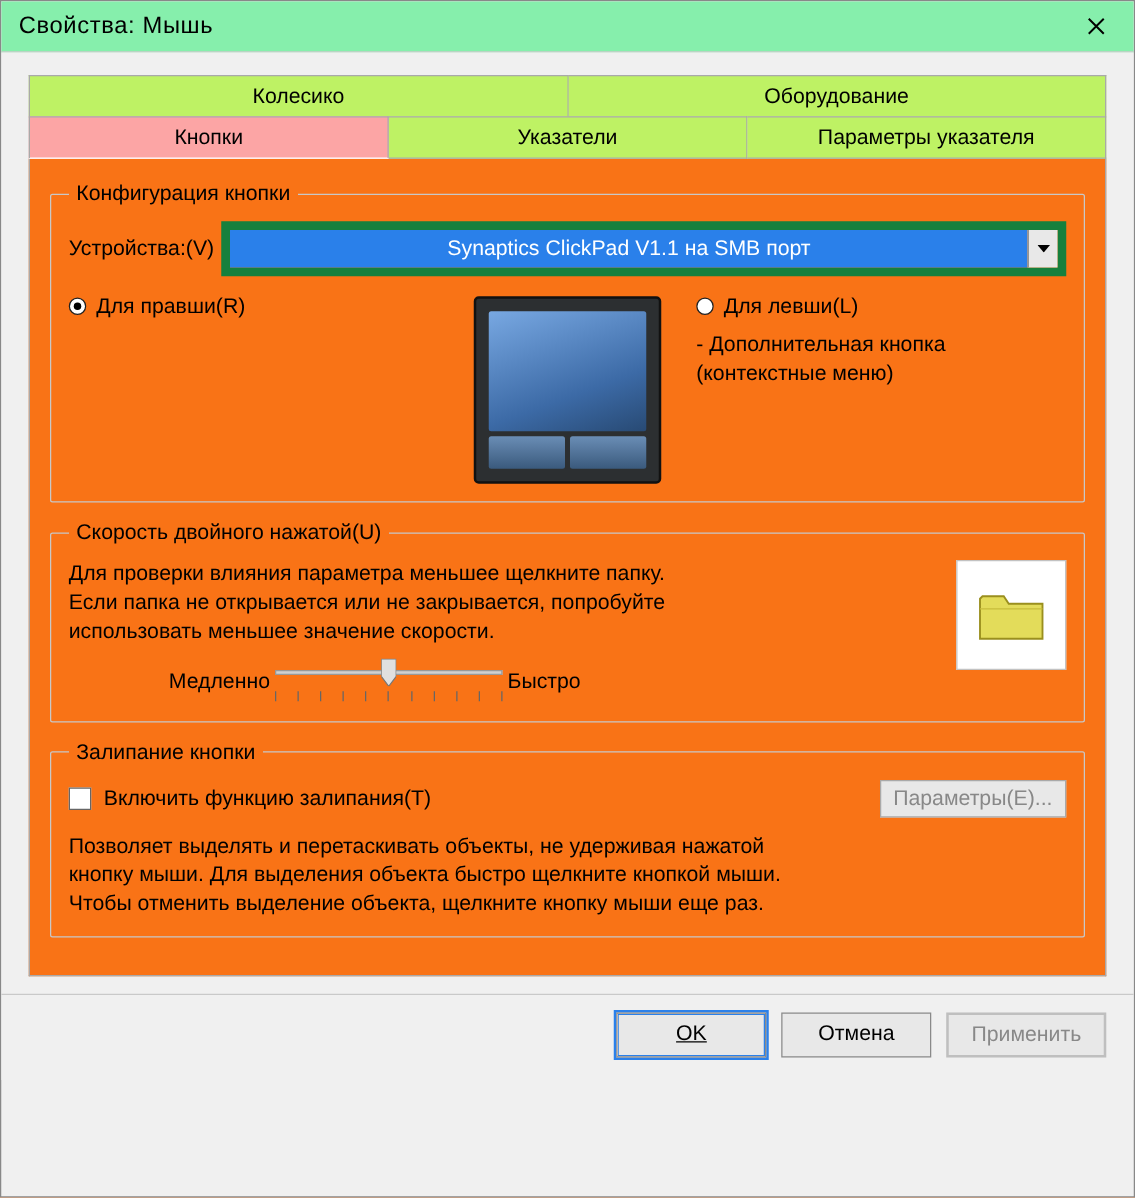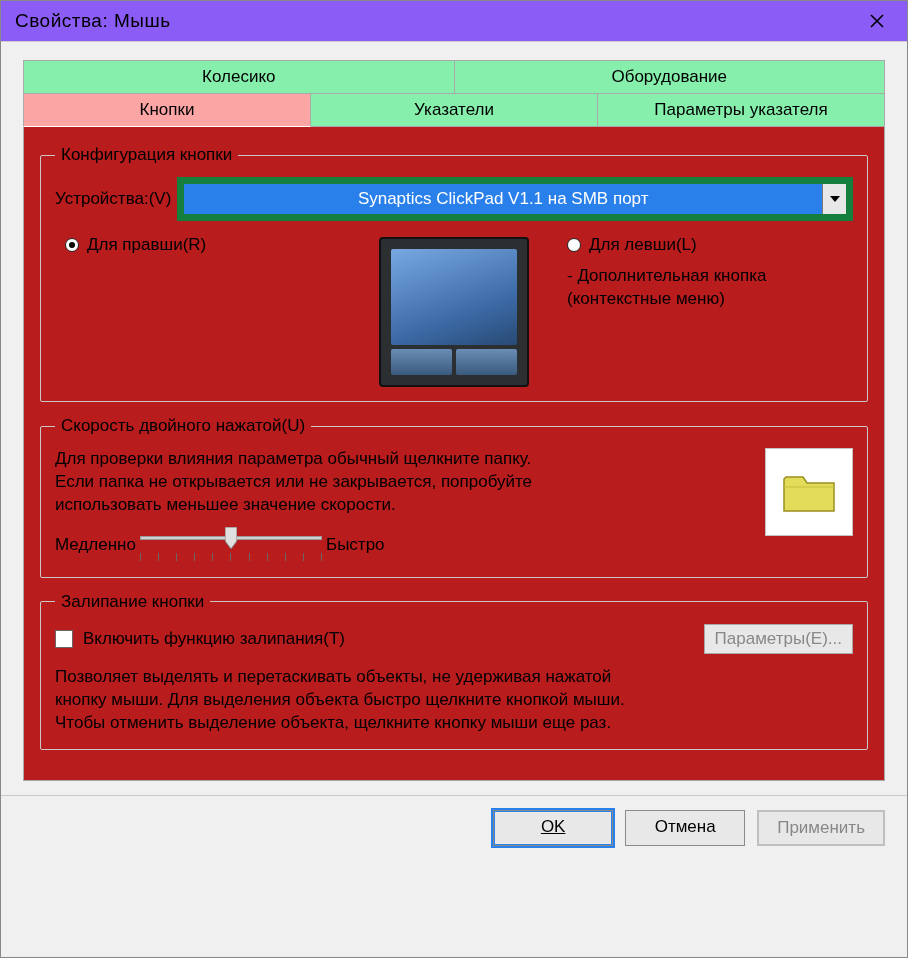--- a/index.html
+++ b/index.html
@@ -8,54 +8,54 @@
     font-family: "Segoe UI", Tahoma, Arial, sans-serif;
     font-size: 17px;
     background:#f0f0f0;
     color:#000;
     width:908px; height:958px;
     border:1px solid #888;
   }
   .titlebar {
     display:flex; align-items:center; justify-content:space-between;
     padding:6px 10px 6px 14px;
-    background:#8b5cf6;
+    background:#86efac;
     border-bottom:1px solid #ccc;
   }
   .titlebar-title { font-size:19px; font-weight:400; letter-spacing:0.5px;}
   .close-btn {
     width:40px; height:28px; display:flex; align-items:center; justify-content:center;
     cursor:pointer;
   }
   .close-btn svg { width:16px; height:16px; }
   .content-wrap { padding:18px 22px 14px 22px; background:#f0f0f0; }
   .tab-row { display:flex; }
   .tab {
     flex:1; text-align:center; padding:6px 4px;
-    background:#86efac;
+    background:#bef264;
     border:1px solid #a9a9a9;
     cursor:pointer;
     white-space:nowrap;
     font-size:17px;
   }
   .tab + .tab { border-left:none; }
   .tab-row1 .tab { border-bottom:none; }
   .tab.active {
     background:#fca5a5;
     border-bottom:1px solid #fff;
     position:relative;
   }
   .tab.with-icon { display:flex; align-items:center; justify-content:center; gap:6px; }
   .red-icon {
     width:20px; height:20px; background:#c42627; border-radius:3px;
     display:inline-flex; align-items:center; justify-content:center;
   }
   .red-icon svg { width:14px; height:14px; }
   .panel {
-    background:#b91c1c;
+    background:#f97316;
     border:1px solid #a9a9a9;
     border-top:none;
     padding:18px 16px 16px 16px;
   }
   fieldset {
     border:1px solid #c8c8c8;
     border-radius:2px;
     margin:0 0 14px 0;
     padding:12px 14px 14px 14px;
   }
@@ -71,21 +71,21 @@
     display:flex; align-items:center; justify-content:center;
     font-size:17px;
   }
   .combo-btn {
     width:24px; background:#e8e8e8; border-left:1px solid #7a7a7a;
     display:flex; align-items:center; justify-content:center;
     cursor:pointer;
   }
   .combo-btn svg { width:10px; height:6px; }
   .hand-row { display:flex; gap:18px; align-items:flex-start; }
-  .hand-col { flex:1;margin-left:10px; }
+  .hand-col { flex:1; }
   .hand-mid { width:170px; display:flex; justify-content:center; padding-top:2px; }
   .radio-line { display:flex; align-items:center; gap:8px; margin-bottom:10px; cursor:pointer; }
   .radio-outer {
     width:14px; height:14px; border:1px solid #222; border-radius:50%;
     display:flex; align-items:center; justify-content:center; background:#fff;
   }
   .radio-dot { width:6px; height:6px; border-radius:50%; background:#000; }
   .desc { white-space:nowrap; line-height:1.35; }
   .touchpad {
     width:150px; height:150px; background:#2c2f31; border:2px solid #111;
@@ -143,21 +143,21 @@
     border-top:1px solid #c9c9c9;
     background:#f0f0f0;
   }
   .btn {
     min-width:120px; text-align:center; padding:6px 18px;
     background:#e8e8e8; border:1px solid #8a8a8a; cursor:pointer; font-size:17px;
   }
   .btn.primary { box-shadow:0 0 0 1px #2a80ea inset, 0 0 0 2px #2a80ea;text-decoration:underline; }
   .btn.disabled { color:#888; border:2px solid #bfbfbf; cursor:default; }
   .nowrap{white-space:nowrap;}
-  .speed-slider-wrap{display:flex;align-items:center;margin-top:4px;}
+  .speed-slider-wrap{display:flex;align-items:center;margin-left:80px;margin-top:4px;}
 </style>
 </head>
 <body>
 
 <div class="titlebar">
   <div class="titlebar-title">Свойства: Мышь</div>
   <div class="close-btn">
     <svg viewBox="0 0 16 16">
         <path d="M2 2 L14 14 M14 2 L2 14" stroke="#000" stroke-width="1.6" fill="none"></path>
       </svg>
@@ -222,21 +222,21 @@
           </div>
         </div>
       </div>
     </fieldset>
 
     <fieldset>
       <legend>Скорость двойного нажатой(U)</legend>
       <div class="speed-top-row">
         <div class="speed-left">
           <div class="speedtxt">
-            <div>Для проверки влияния параметра обычный щелкните папку.</div>
+            <div>Для проверки влияния параметра меньшее щелкните папку.</div>
             <div>Если папка не открывается или не закрывается, попробуйте</div>
             <div>использовать меньшее значение скорости.</div>
           </div>
           <div class="speed-slider-wrap">
             <span class="nowrap">Медленно</span>
             <div class="slider">
               <div class="slider-track"></div>
               <div class="slider-ticks">
                   <span></span>
                   <span></span>

